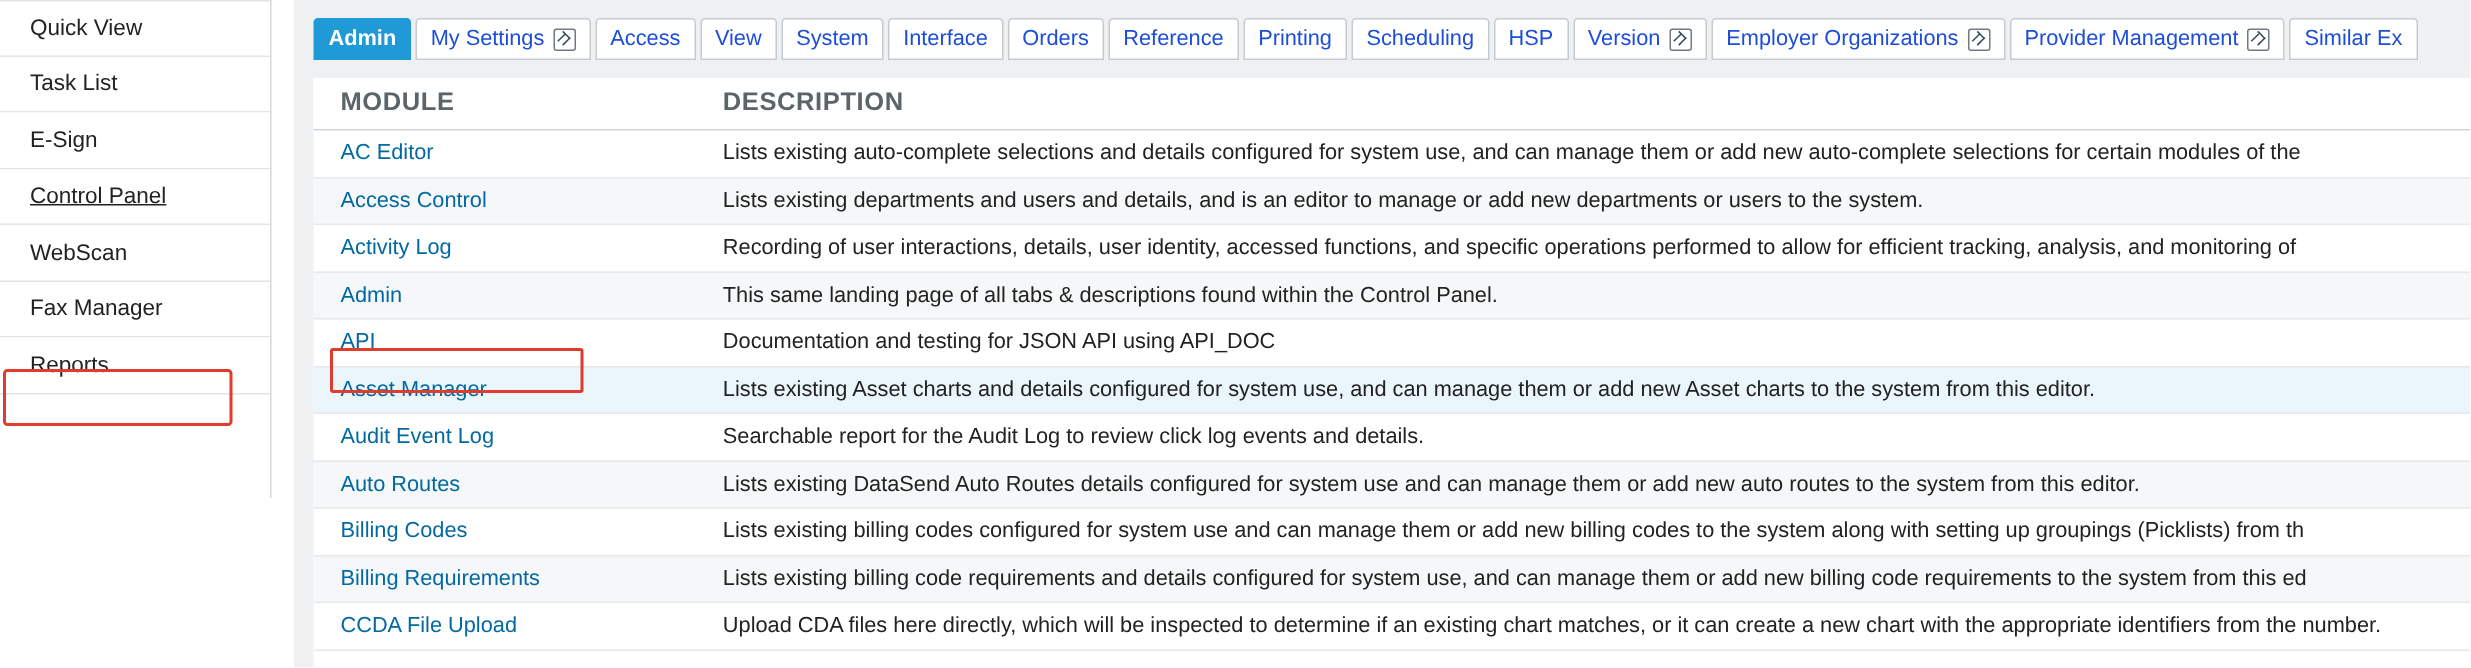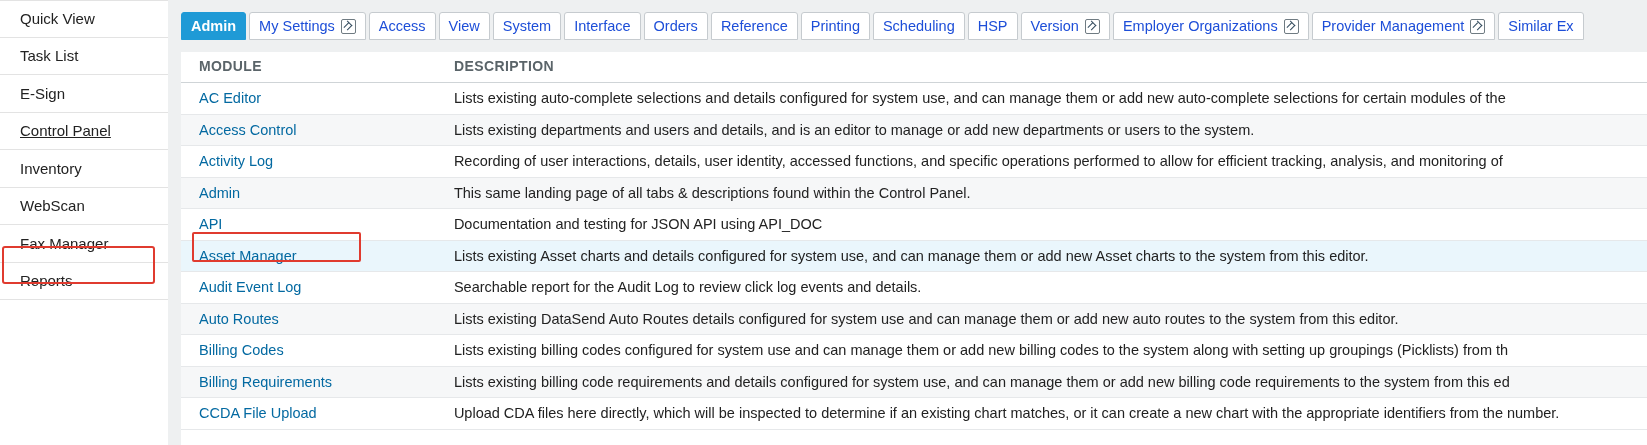--- a/index.html
+++ b/index.html
@@ -53,21 +53,21 @@
     height: 38px;
     border: 2px solid #e03b2f;
     border-radius: 3px;
     box-sizing: border-box;
     pointer-events: none;
   }
 
   
   #main {
     position: absolute;
-    left: 168px;
+    left: 196px;
     top: 0;
     right: 0;
     height: 445px;
     background: #eef0f1;
   }
 
   
   #tabbar {
     position: absolute;
     left: 0;
@@ -147,21 +147,21 @@
     overflow: hidden;
   }
   table.grid {
     border-collapse: collapse;
     width: 1700px;
     table-layout: fixed;
     font-size: 14.5px;
   }
   table.grid th {
     text-align: left;
-    font-size: 14px;
+    font-size: 17px;
     font-weight: bold;
     letter-spacing: 0.4px;
     color: #5a6469;
     padding: 6px 0 8px 18px;
     border-bottom: 1px solid #cfd4d7;
     background: #ffffff;
   }
   table.grid td {
     padding: 6px 10px 6px 18px;
     border-bottom: 1px solid #e6e8ea;
@@ -200,23 +200,20 @@
           <span>Quick View</span>
         </div>
         <div class="side-item">
           <span>Task List</span>
         </div>
         <div class="side-item">
           <span>E-Sign</span>
         </div>
         <div class="side-item highlight">
           <span>Control Panel</span>
-        </div>
-        <div class="side-item">
-          <span>Inventory</span>
         </div>
         <div class="side-item">
           <span>WebScan</span>
         </div>
         <div class="side-item">
           <span>Fax Manager</span>
         </div>
         <div class="side-item">
           <span>Reports</span>
         </div>

